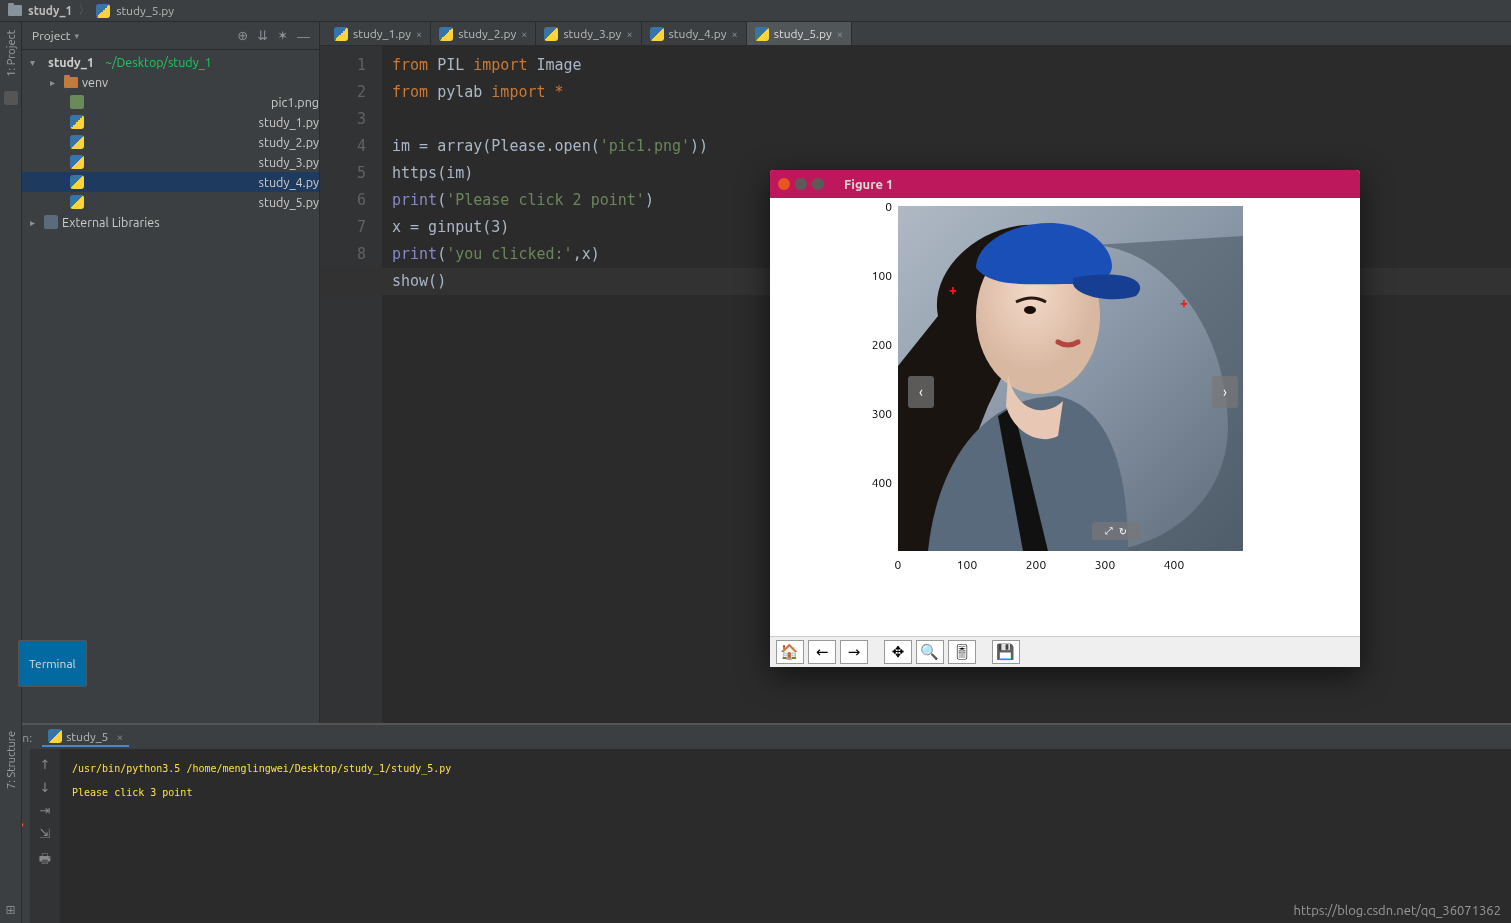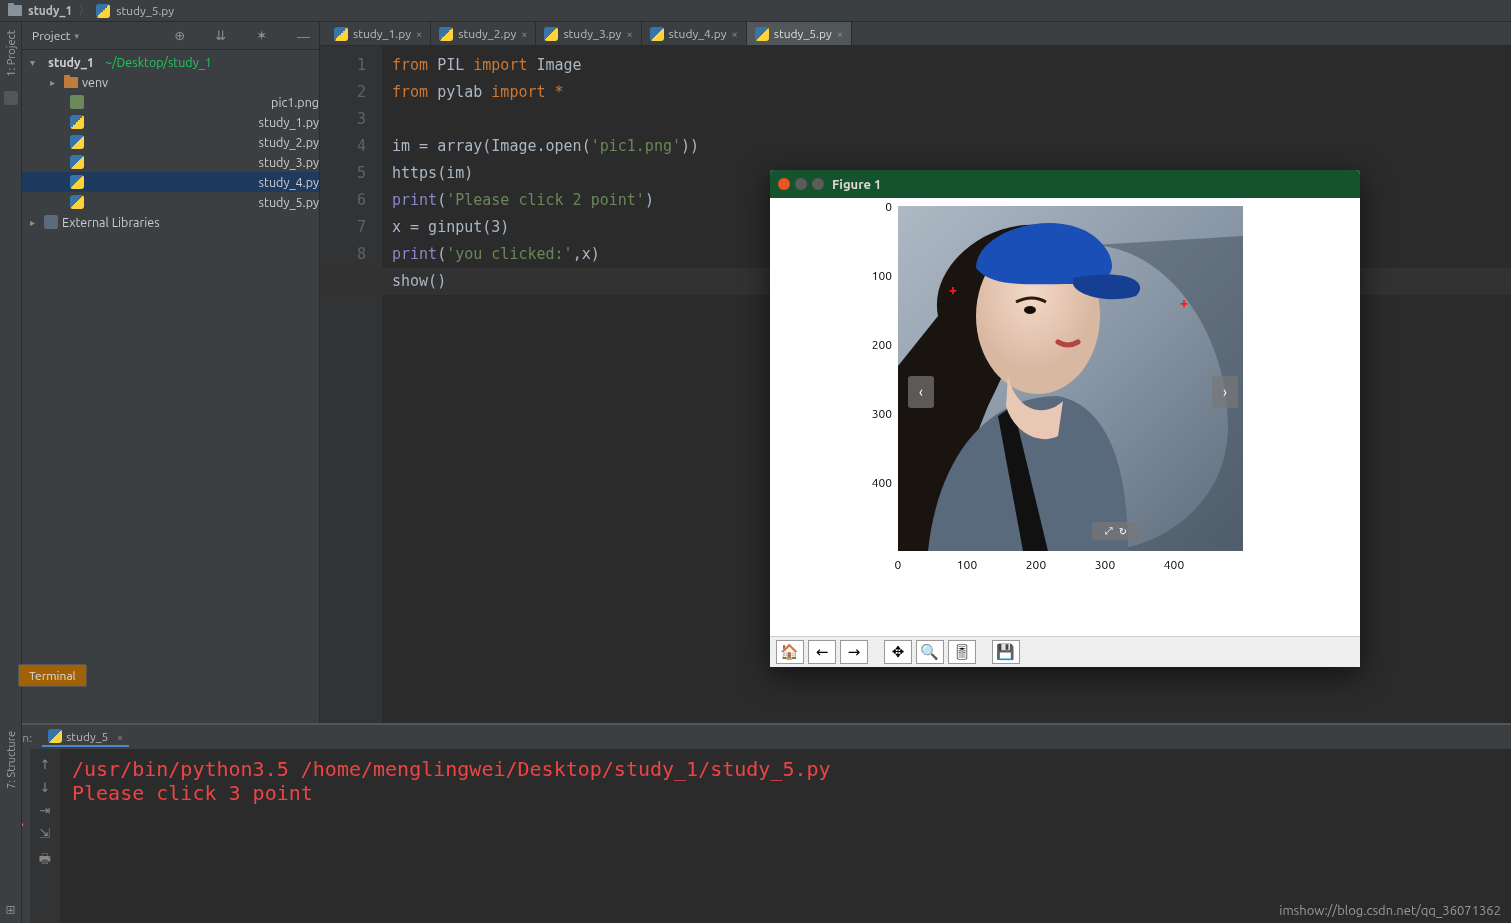--- a/index.html
+++ b/index.html
@@ -15,21 +15,21 @@
 
   .main-row { flex:1; display:flex; min-height:0; }
 
   
   .left-rail { width:22px; background:#3c3f41; border-right:1px solid #2b2b2b; display:flex; flex-direction:column; align-items:center; padding-top:8px; gap:14px;}
   .left-rail .vlabel { writing-mode:vertical-rl; transform:rotate(180deg); font-size:11px; color:#9aa0a5; }
   .left-rail .sq { width:14px; height:14px; background:#555; border-radius:2px; }
 
   
   .sidebar { width:298px; background:#3c3f41; border-right:1px solid #2b2b2b; display:flex; flex-direction:column; }
-  .side-head { height:28px; display:flex; align-items:center; padding:0 6px; gap:24px; border-bottom:1px solid #2b2b2b; }
+  .side-head { height:28px; display:flex; align-items:center; padding:0 6px; gap:3px; border-bottom:1px solid #2b2b2b; }
   .side-head .title { color:#ccc; font-size:12px; flex:1; display:flex; align-items:center; gap:4px;}
   .side-head .ico { color:#8a9096; font-size:13px; cursor:pointer; padding:0 3px;}
   .tree { flex:1; overflow:auto; padding-top:2px; }
   .tree-row { height:20px; display:flex; align-items:center; gap:4px; padding-left:8px; color:#ccc; font-size:12.5px; cursor:pointer;}
   .tree-row.sel { background:#1e3a5f; }
   .tree-row .exp { width:10px; color:#8a9096; font-size:10px;}
   .tree-row .dim { color:#22c55e; }
   .folder-orange{ width:14px; height:11px; background:#c17b3b; border-radius:1px; position:relative; display:inline-block;}
   .folder-orange::before{content:"";position:absolute;top:-2px;left:0;width:6px;height:2px;background:#c17b3b;border-radius:1px 1px 0 0;}
   .lib-ico{width:14px;height:14px;border-radius:2px;background:#5b6b7c;display:inline-block;}
@@ -43,38 +43,38 @@
   .tab.active { background:#515658; color:#ddd; }
   .tab .close { color:#8a9096; font-size:11px;}
   .code-wrap { flex:1; display:flex; background:#2b2b2b; font-family:"DejaVu Sans Mono","Consolas",monospace; font-size:15px; line-height:27px; position:relative;}
   .gutter { width:62px; text-align:right; padding:6px 16px 0 0; color:#606366; user-select:none; background:#313335;}
   .code { flex:1; padding:6px 0 0 10px; white-space:pre; color:#a9b7c6;}
   .kw{color:#cc7832;} .str{color:#6a8759;} .builtin{color:#8888c6;} .star{color:#cc7832;}
   .caret-hl { position:absolute; left:0; right:0; top:calc(6px + 27px*8); height:27px; background:#323232; pointer-events:none;}
   .code-inner { position:relative; z-index:1; }
 
   
-  .tooltip { position:absolute; left:18px; bottom:236px; background:#a16207; border:1px solid #555; padding:4px 10px; color:#ddd; font-size:12px; border-radius:2px; z-index:50;}
+  .tooltip { position:absolute; left:18px; bottom:236px; background:#0369a1; border:1px solid #555; padding:16px 10px; color:#ddd; font-size:12px; border-radius:2px; z-index:50;}
   .run-body { flex:1; display:flex; }
   .run-gut { width:30px; background:#3c3f41; display:flex; flex-direction:column; align-items:center; gap:8px; padding-top:8px;}
   .run-gut .ic{width:14px;height:14px;display:inline-block;}
   .run-gut2 { width:30px; background:#313335; display:flex; flex-direction:column; align-items:center; gap:8px; padding-top:8px; color:#888;}
   .run-gut2 .ic{font-size:13px;}
-  .console { flex:1; padding:8px 12px; font-family:"DejaVu Sans Mono",monospace; font-size:20px; line-height:24px; color:#ef4444;}
+  .console { flex:1; padding:8px 12px; font-family:"DejaVu Sans Mono",monospace; font-size:10px; line-height:24px; color:#fde047;}
   .run-container{display:flex;flex-direction:column;height:200px;border-top:2px solid #555;}
   .run-tabbar{height:24px;background:#3c3f41;display:flex;align-items:center;padding-left:8px;gap:10px;font-size:12px;}
   .run-tabbar .rtab{display:flex;align-items:center;gap:4px;padding:2px 6px;border-bottom:2px solid #4a88c7;}
 
   
   .struct-rail{position:absolute;left:0;bottom:0;width:22px;height:200px;background:#3c3f41;border-right:1px solid #2b2b2b;display:flex;flex-direction:column;align-items:center;justify-content:flex-end;padding-bottom:6px;}
   .struct-rail .vlabel{writing-mode:vertical-rl;transform:rotate(180deg);font-size:11px;color:#9aa0a5;margin-bottom:auto;margin-top:8px;}
 
   
   .fig-win { position:absolute; left:770px; top:170px; width:590px; height:497px; background:#fff; box-shadow:0 8px 30px rgba(0,0,0,.6); border-radius:4px 4px 0 0; overflow:hidden; z-index:40;}
-  .fig-title { height:28px; background:#14532d; display:flex; align-items:center; padding:4px 8px; gap:8px; color:#dcd8d2; font-size:13px; font-weight:bold;}
+  .fig-title { height:28px; background:#be185d; display:flex; align-items:center; padding:4px 8px; gap:20px; color:#dcd8d2; font-size:13px; font-weight:bold;}
   .wbtns{display:flex;gap:5px;}
   .wbtn{width:12px;height:12px;border-radius:50%;}
   .wb-close{background:#e95420;} .wb-min{background:#5c5b57;} .wb-max{background:#5c5b57;}
   .fig-canvas{position:relative;height:438px;background:#fff;}
   .axes{position:absolute;left:128px;top:8px;width:345px;height:345px;}
   .axes svg{width:100%;height:100%;display:block;}
   .ytick{position:absolute;left:90px;width:32px;text-align:right;font-size:12px;color:#000;}
   .xtick{position:absolute;top:360px;font-size:12px;color:#000;transform:translateX(-50%);}
   .pt{position:absolute;color:#ff1717;font-size:14px;font-weight:bold;transform:translate(-50%,-50%);}
   .navbtn{position:absolute;width:26px;height:32px;background:rgba(120,120,120,.7);color:#fff;display:flex;align-items:center;justify-content:center;border-radius:3px;top:178px;font-size:14px;}
@@ -192,21 +192,21 @@
             <div>4</div>
             <div>5</div>
             <div>6</div>
             <div>7</div>
             <div>8</div>
             <div>9</div>
           </div>
         <div class="code code-inner"><span class="kw">from </span><span>PIL </span><span class="kw">import </span><span>Image</span>
 <span class="kw">from </span><span>pylab </span><span class="kw">import </span><span class="star">*</span>
 
-<span>im = array(Image.open(</span><span class="str">'pic1.png'</span><span>))</span>
+<span>im = array(Please.open(</span><span class="str">'pic1.png'</span><span>))</span>
 <span>https(im)</span>
 <span class="builtin">print</span><span>(</span><span class="str">'Please click 2 point'</span><span>)</span>
 <span>x = ginput(3)</span>
 <span class="builtin">print</span><span>(</span><span class="str">'you clicked:'</span><span>,x)</span>
 <span>show()</span></div>
       </div>
     </div>
   </div>
 
   <div class="run-container">
@@ -319,13 +319,13 @@
     <div class="tbtn">→</div>
     <div class="tgap"></div>
     <div class="tbtn">✥</div>
     <div class="tbtn">🔍</div>
     <div class="tbtn">🎚</div>
     <div class="tgap"></div>
     <div class="tbtn">💾</div>
   </div>
 </div>
 
-<div class="watermark">imshow://blog.csdn.net/qq_36071362</div>
+<div class="watermark">https://blog.csdn.net/qq_36071362</div>
 
 </body></html>

